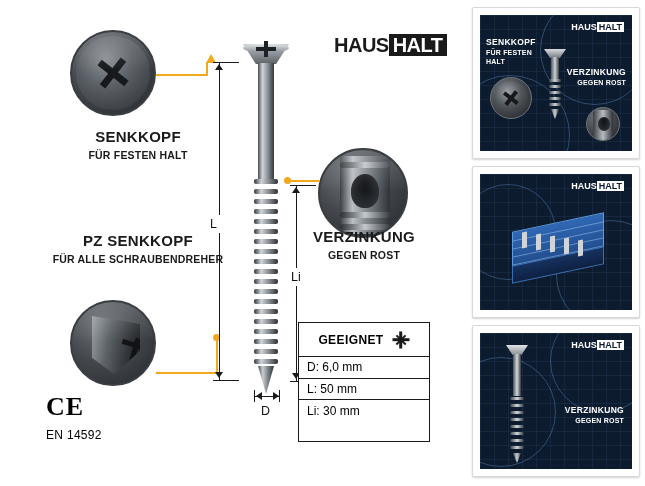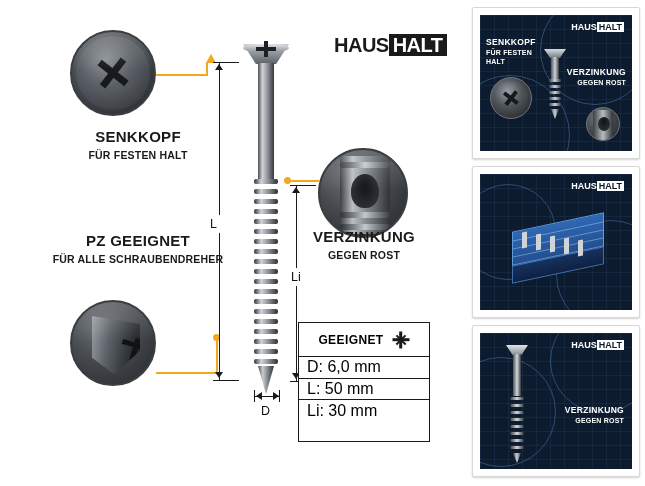--- a/index.html
+++ b/index.html
@@ -159,21 +159,21 @@
   .pz-glyph { position:relative; width:18px; height:18px; }
   .pz-glyph i {
     position:absolute; left:50%; top:50%; display:block; background:#1a1a1a;
   }
   .pz-glyph .b1 { width:17px; height:3.6px; transform:translate(-50%,-50%); }
   .pz-glyph .b2 { width:3.6px; height:17px; transform:translate(-50%,-50%); }
   .pz-glyph .b3 { width:13px; height:2.2px; transform:translate(-50%,-50%) rotate(45deg); }
   .pz-glyph .b4 { width:13px; height:2.2px; transform:translate(-50%,-50%) rotate(-45deg); }
   .specbox .row {
     height:21.5px; display:flex; align-items:center; padding-left:8px;
-    font-size:16px; border-bottom:1px solid #1a1a1a;
+    font-size:12px; border-bottom:1px solid #1a1a1a;
   }
   .specbox .row:last-child { border-bottom:none; }
 
   
   .ce { position:absolute; left:46px; top:392px; }
   .ce-mark { font-size:26px; font-weight:bold; letter-spacing:1px; font-family:"Liberation Serif", serif; }
   .ce-norm { font-size:12px; margin-top:6px; letter-spacing:.3px; }
 
   
   .thumb {
@@ -293,21 +293,21 @@
     <div class="lead" style="left:156px; top:74px; width:52px; height:2px;"></div>
     <div class="lead" style="left:206px; top:62px; width:2px; height:14px;"></div>
     <div class="arrow-head" style="left:206px; top:54px; border-left:5px solid transparent; border-right:5px solid transparent; border-bottom:9px solid #f2a81d;"></div>
 
     <div class="txt blk-senkkopf">
       <div class="t-title">SENKKOPF</div>
       <div class="t-sub" style="margin-top:4px;">FÜR FESTEN HALT</div>
     </div>
 
     <div class="txt blk-pz">
-      <div class="t-title">PZ GEEIGNET</div>
+      <div class="t-title">PZ SENKKOPF</div>
       <div class="t-sub" style="margin-top:4px;">FÜR ALLE SCHRAUBENDREHER</div>
     </div>
 
     <div class="circle c2">
       <div class="bit">
         <div class="notch n1"></div>
         <div class="notch n2"></div>
       </div>
       <div class="sheen"></div>
     </div>
@@ -393,20 +393,24 @@
             <i class="b2"></i>
             <i class="b3"></i>
             <i class="b4"></i>
         </span>
       </div>
       <div class="row">D: 6,0 mm</div>
       <div class="row">L: 50 mm</div>
       <div class="row">Li: 30 mm</div>
     </div>
 
+    <div class="ce">
+      <div class="ce-mark">CE</div>
+      <div class="ce-norm">EN 14592</div>
+    </div>
   </div>
 
   <div class="thumb t1">
     <div class="inner">
       <div class="logo-sm">
         <span class="haus">HAUS</span><span class="halt">HALT</span>
       </div>
 
       <div class="blueprint-arc" style="left:-30px; top:60px; width:120px; height:120px;"></div>
       <div class="blueprint-arc" style="left:60px; top:-20px; width:110px; height:110px;"></div>

